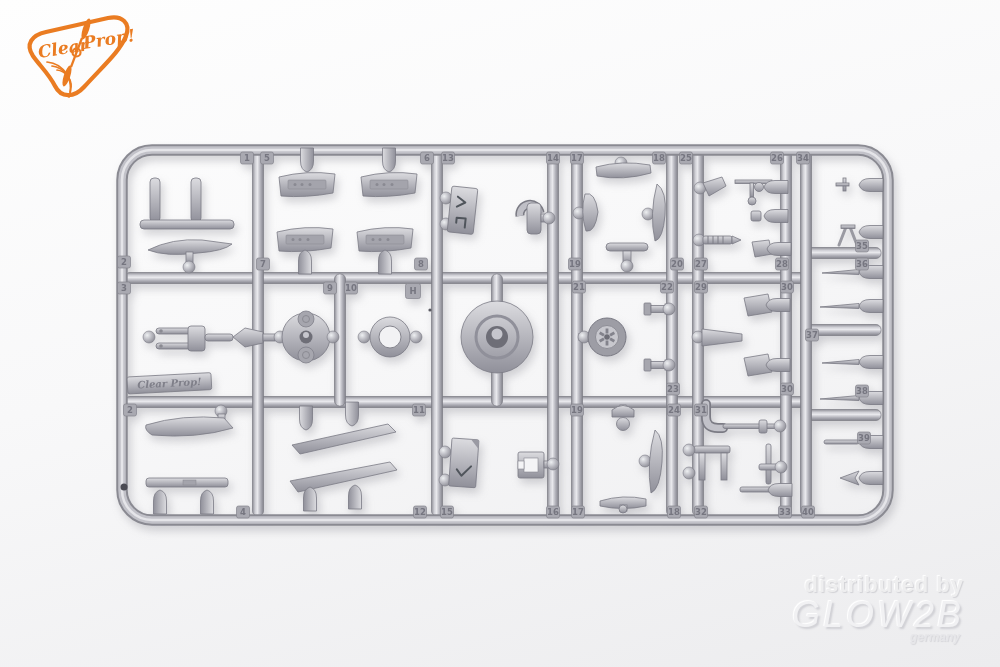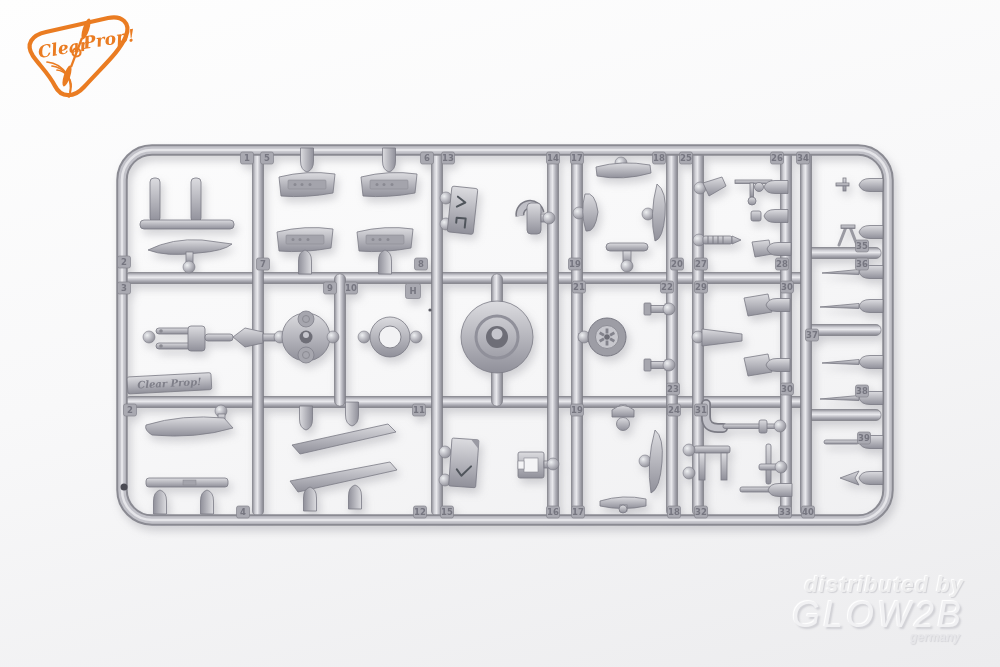--- a/index.html
+++ b/index.html
@@ -39,21 +39,21 @@
   .hookArcO{fill:none;stroke:#7a7a83;stroke-width:9}
   .hookArcI{fill:none;stroke:#bfbfc6;stroke-width:6}
   .tubeO{fill:none;stroke:#7b7b84;stroke-width:10;stroke-linecap:round}
   .tubeI{fill:none;stroke:#c2c2c9;stroke-width:6.5;stroke-linecap:round}
   .bgfill{fill:#f4f4f6;stroke:#868690;stroke-width:.6}
   .legs{stroke:#9a9aa2;stroke-width:3;fill:none;stroke-linecap:round}
   .tag{fill:#a9a9b1;stroke:#84848c;stroke-width:.7}
   .tagnum{font:700 8.5px "DejaVu Sans",sans-serif;fill:#767680;text-anchor:middle}
   .plateTxt{font:italic 700 10px "DejaVu Serif",serif;fill:#7f7f89;text-anchor:middle}
   .watermark{position:absolute;right:36px;top:572px;text-align:right}
-  .wm1{font-style:italic;font-weight:700;font-size:22px;letter-spacing:1px;color:#eeeeef;
+  .wm1{font-weight:700;font-size:22px;letter-spacing:1px;color:#eeeeef;
     text-shadow:1px 1px 1px #d2d2d6,-1px -1px 1px #ffffff}
   .wm2{font-style:italic;font-weight:400;font-size:36px;letter-spacing:3px;line-height:.95;color:#f1f1f3;
     text-shadow:2px 2px 2px #cfcfd4,-1px -1px 1px #ffffff}
   .wm3{font-style:italic;font-weight:700;font-size:12px;color:#e6e6e9;margin-top:-2px;margin-right:4px;
     text-shadow:1px 1px 1px #d6d6da}
 </style>
 </head>
 <body>
 
 <div class="stage">

